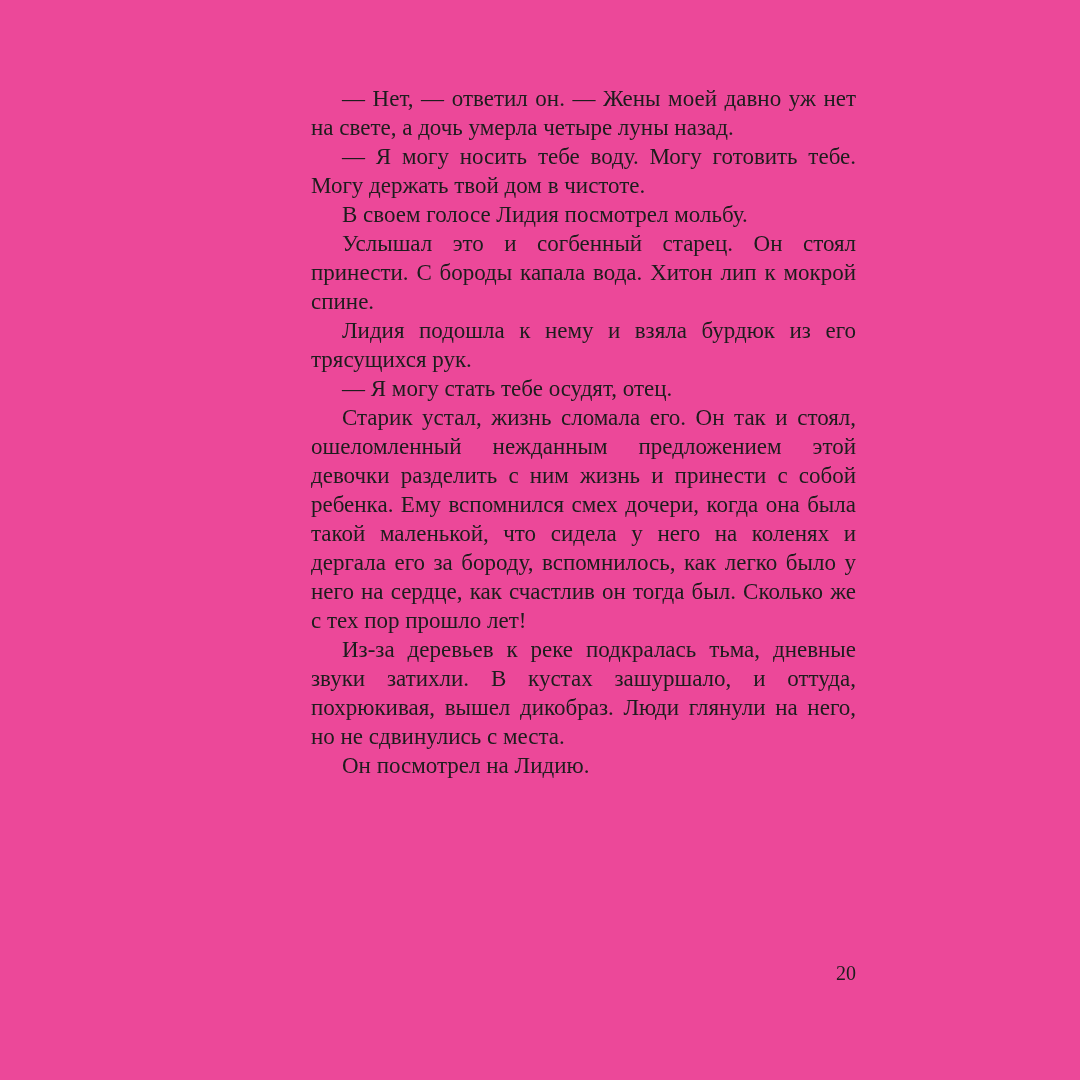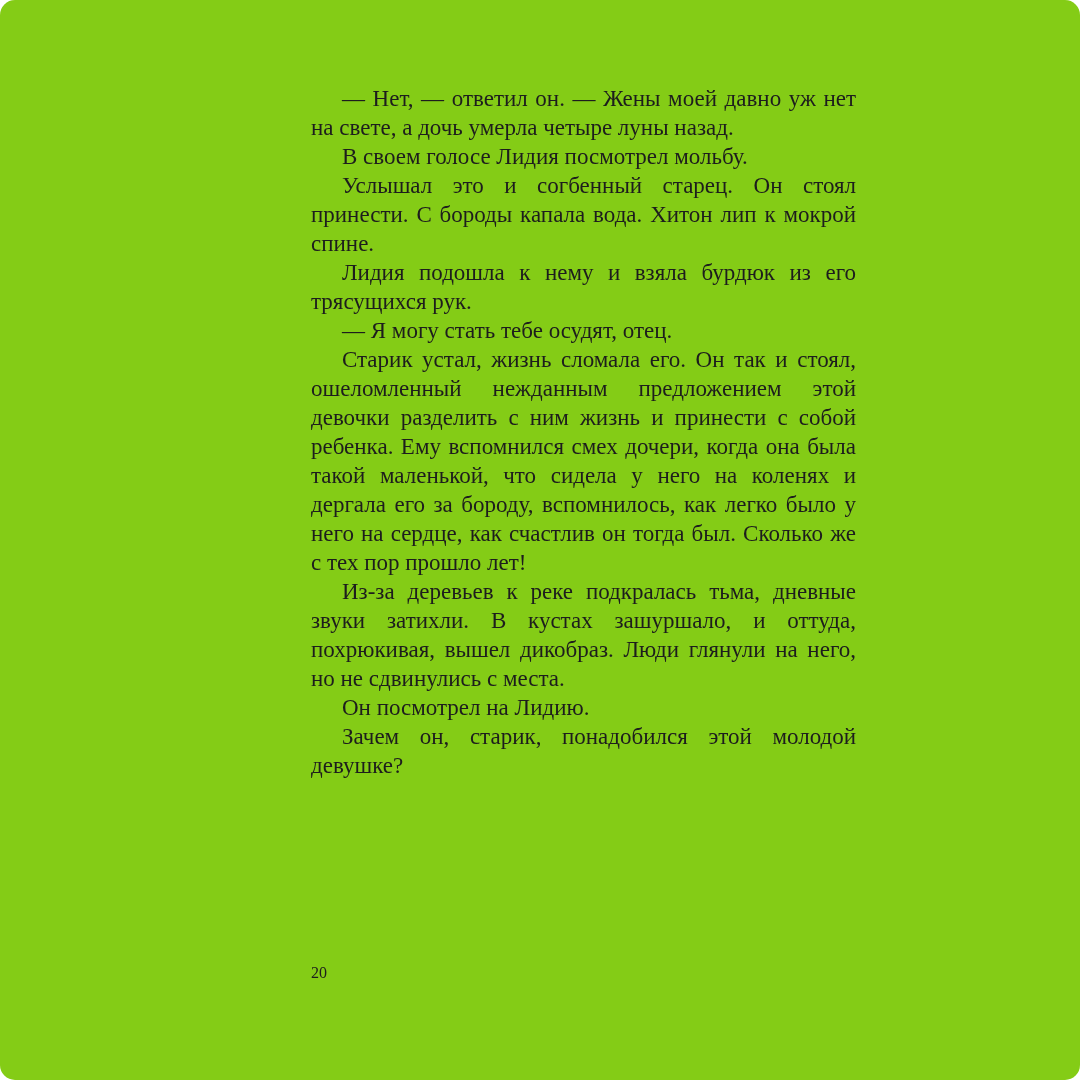--- a/index.html
+++ b/index.html
@@ -9,23 +9,22 @@
   body {
     width: 1080px;
     height: 1080px;
     background: #ffffff;
     position: relative;
     font-family: "Liberation Serif", "DejaVu Serif", serif;
   }
   .page {
     position: absolute;
     inset: 0;
-    background: #84cc16;
+    background: #ec4899;
     overflow: hidden;
-    border-radius: 15px;
   }
   .text-block {
     position: absolute;
     left: 311px;
     top: 84px;
     width: 545px;
     color: #1d1d1d;
     font-size: 23px;
     line-height: 29px;
     text-align: justify;
@@ -34,35 +33,35 @@
     margin: 0;
     text-indent: 31px;
     -webkit-hyphens: auto;
     hyphens: auto;
   }
   .page-number {
     position: absolute;
     left: 311px;
     top: 961px;
     width: 545px;
-    text-align: left;
-    font-size: 16px;
+    text-align: right;
+    font-size: 20px;
     line-height: 24px;
     color: #1d1d1d;
   }
 </style>
 </head>
 <body>
 
 <div class="page">
   <div class="text-block">
     <p>— Нет, — ответил он. — Жены моей давно уж нет на свете, а дочь умерла четыре луны назад.</p>
+    <p>— Я могу носить тебе воду. Могу готовить тебе. Могу держать твой дом в чистоте.</p>
     <p>В своем голосе Лидия посмотрел мольбу.</p>
     <p>Услышал это и согбенный старец. Он стоял принести. С бороды капала вода. Хитон лип к мокрой спине.</p>
     <p>Лидия подошла к нему и взяла бурдюк из его трясущихся рук.</p>
     <p>— Я могу стать тебе осудят, отец.</p>
     <p>Старик устал, жизнь сломала его. Он так и стоял, ошеломленный нежданным предложением этой девочки разделить с ним жизнь и принести с собой ребенка. Ему вспомнился смех дочери, когда она была такой маленькой, что сидела у него на коленях и дергала его за бороду, вспомнилось, как легко было у него на сердце, как счастлив он тогда был. Сколько же с тех пор прошло лет!</p>
     <p>Из-за деревьев к реке подкралась тьма, дневные звуки затихли. В кустах зашуршало, и оттуда, похрюкивая, вышел дикобраз. Люди глянули на него, но не сдвинулись с места.</p>
     <p>Он посмотрел на Лидию.</p>
-    <p>Зачем он, старик, понадобился этой молодой девушке?</p>
   </div>
   <div class="page-number">20</div>
 </div>
 
 </body></html>

